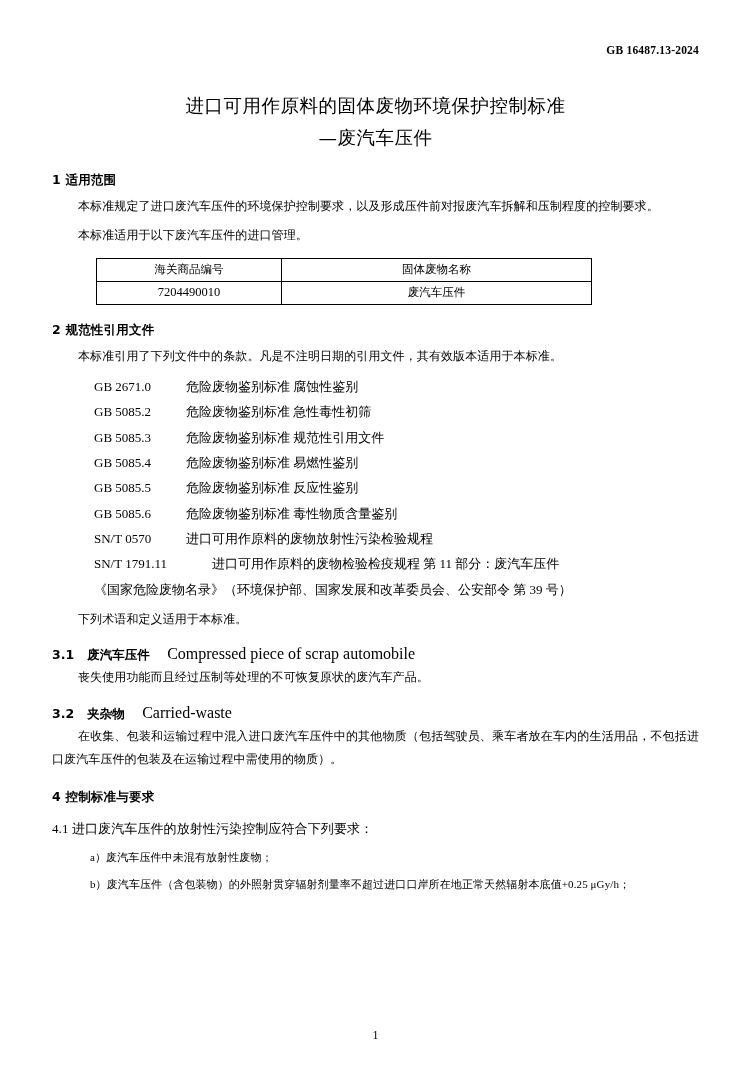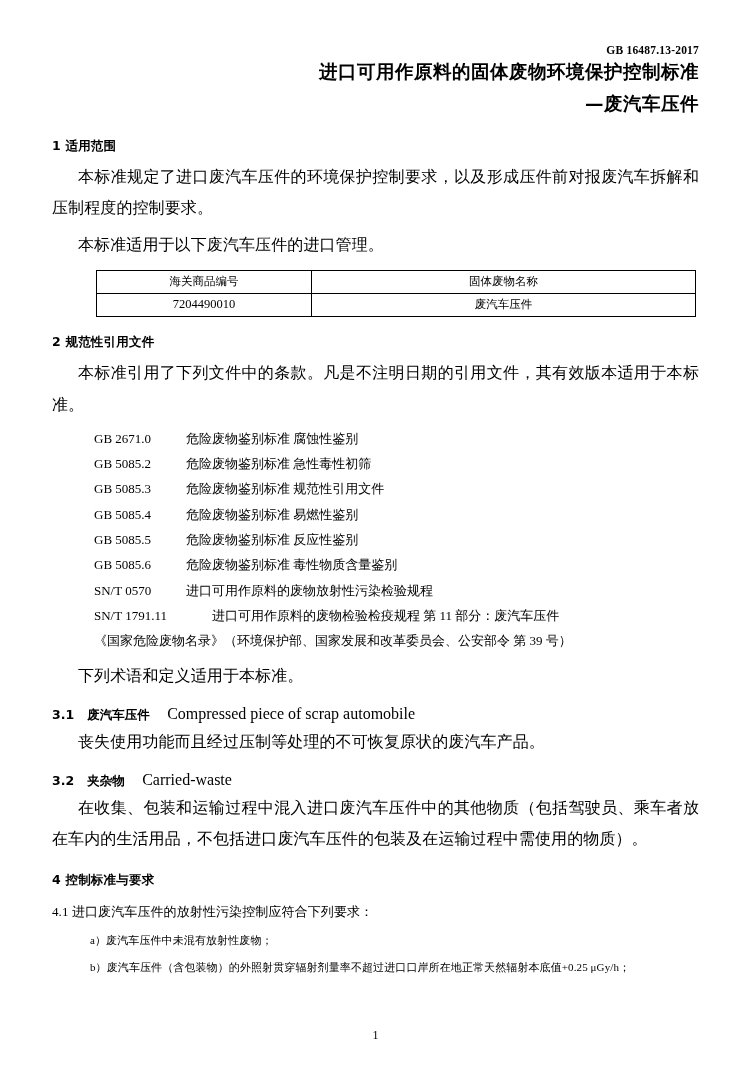--- a/index.html
+++ b/index.html
@@ -23,52 +23,53 @@
   }
   .std-code {
     text-align: right;
     font-family: "Liberation Serif", serif;
     font-weight: bold;
     font-size: 11.5px;
     letter-spacing: 0.2px;
     margin: 0 0 0 0;
   }
   .doc-title {
-    text-align: right;
-    font-family: "DejaVu Sans", sans-serif;
-    font-weight: bold;
+    text-align: center;
+    font-family: "DejaVu Sans", sans-serif;
+    font-weight: normal;
     font-size: 18.5px;
     line-height: 1.75;
+    margin-top: 34px;
     letter-spacing: 0.5px;
   }
   .doc-title .line2 {
     display: block;
   }
   h2.section {
     font-family: "DejaVu Sans", sans-serif;
     font-weight: bold;
     font-size: 12.5px;
     margin: 17px 0 0 0;
     letter-spacing: 0.2px;
   }
   p.body {
-    font-size: 16px;
+    font-size: 12px;
     line-height: 1.95;
     margin: 6px 0 0 0;
     text-indent: 26px;
     text-align: justify;
     letter-spacing: 0.1px;
   }
   p.tight {
     margin-top: 2px;
   }
   table.goods {
     border-collapse: collapse;
     margin: 10px 0 0 44px;
-    width: 600px;
+    width: 496px;
     font-size: 12px;
   }
   table.goods th, table.goods td {
     border: 1px solid #000000;
     text-align: center;
     padding: 3px 0 4px 0;
     font-weight: normal;
     font-family: "DejaVu Sans", sans-serif;
     font-size: 11.5px;
   }
@@ -142,21 +143,21 @@
     text-align: center;
     font-size: 12px;
     font-family: "Liberation Serif", serif;
   }
 </style>
 </head>
 <body>
 
 <div class="page">
 
-  <div class="std-code">GB 16487.13-2017</div>
+  <div class="std-code">GB 16487.13-2024</div>
 
   <div class="doc-title">
     <span>进口可用作原料的固体废物环境保护控制标准</span>
     <span class="line2">—废汽车压件</span>
   </div>
 
   <h2 class="section">1 适用范围</h2>
   <p class="body">本标准规定了进口废汽车压件的环境保护控制要求，以及形成压件前对报废汽车拆解和压制程度的控制要求。</p>
   <p class="body">本标准适用于以下废汽车压件的进口管理。</p>
 

